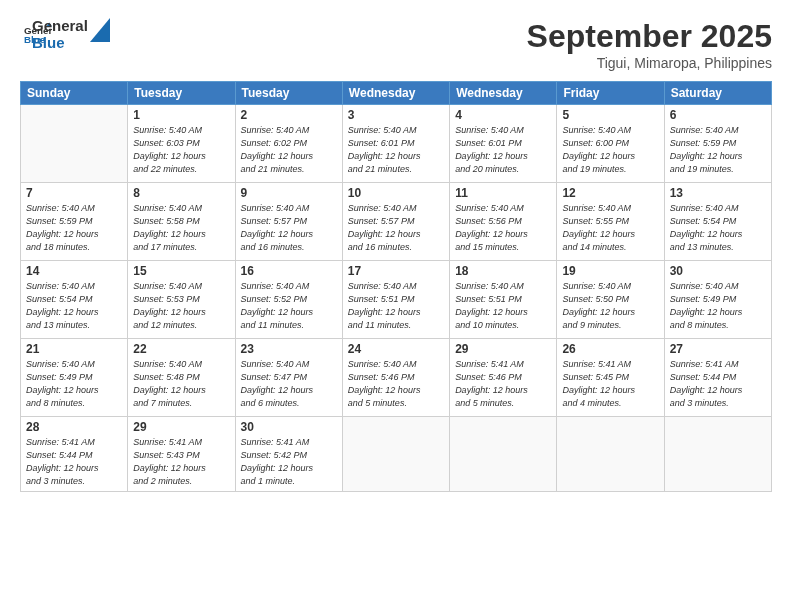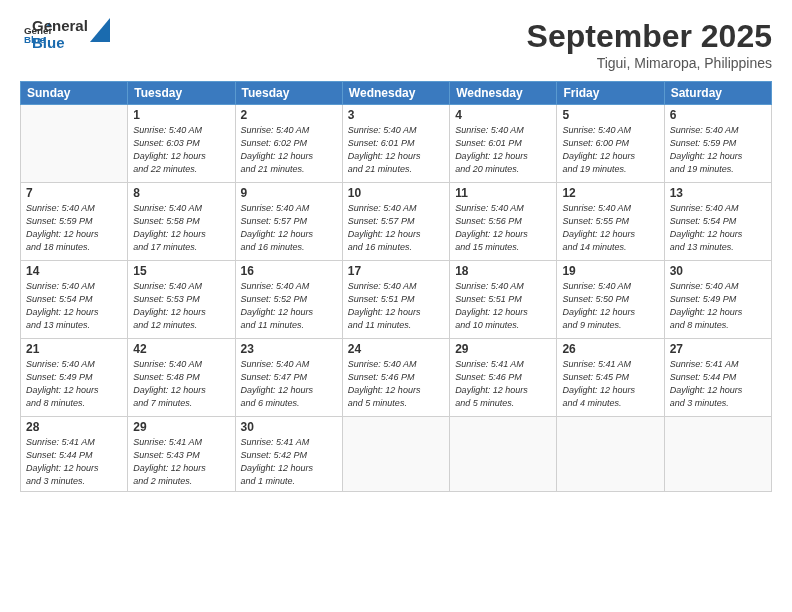--- a/index.html
+++ b/index.html
@@ -274,21 +274,21 @@
         </tr>
         <tr>
           <td>
             <span class="day-number">21</span>
             <div class="day-info" style="white-space: pre-line;">Sunrise: 5:40 AM
 Sunset: 5:49 PM
 Daylight: 12 hours
 and 8 minutes.</div>
           </td>
           <td>
-            <span class="day-number">42</span>
+            <span class="day-number">22</span>
             <div class="day-info" style="white-space: pre-line;">Sunrise: 5:40 AM
 Sunset: 5:48 PM
 Daylight: 12 hours
 and 7 minutes.</div>
           </td>
           <td>
             <span class="day-number">23</span>
             <div class="day-info" style="white-space: pre-line;">Sunrise: 5:40 AM
 Sunset: 5:47 PM
 Daylight: 12 hours

